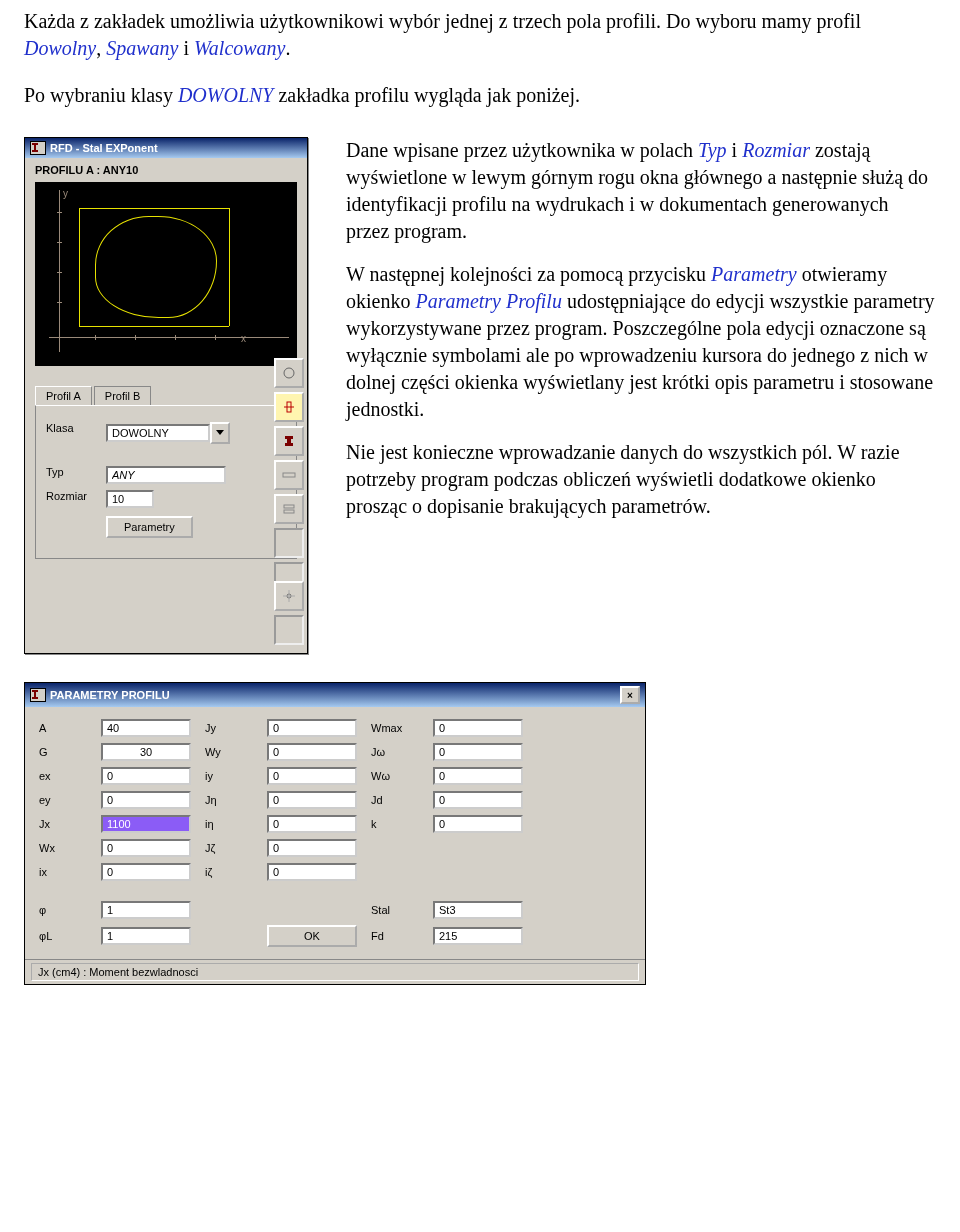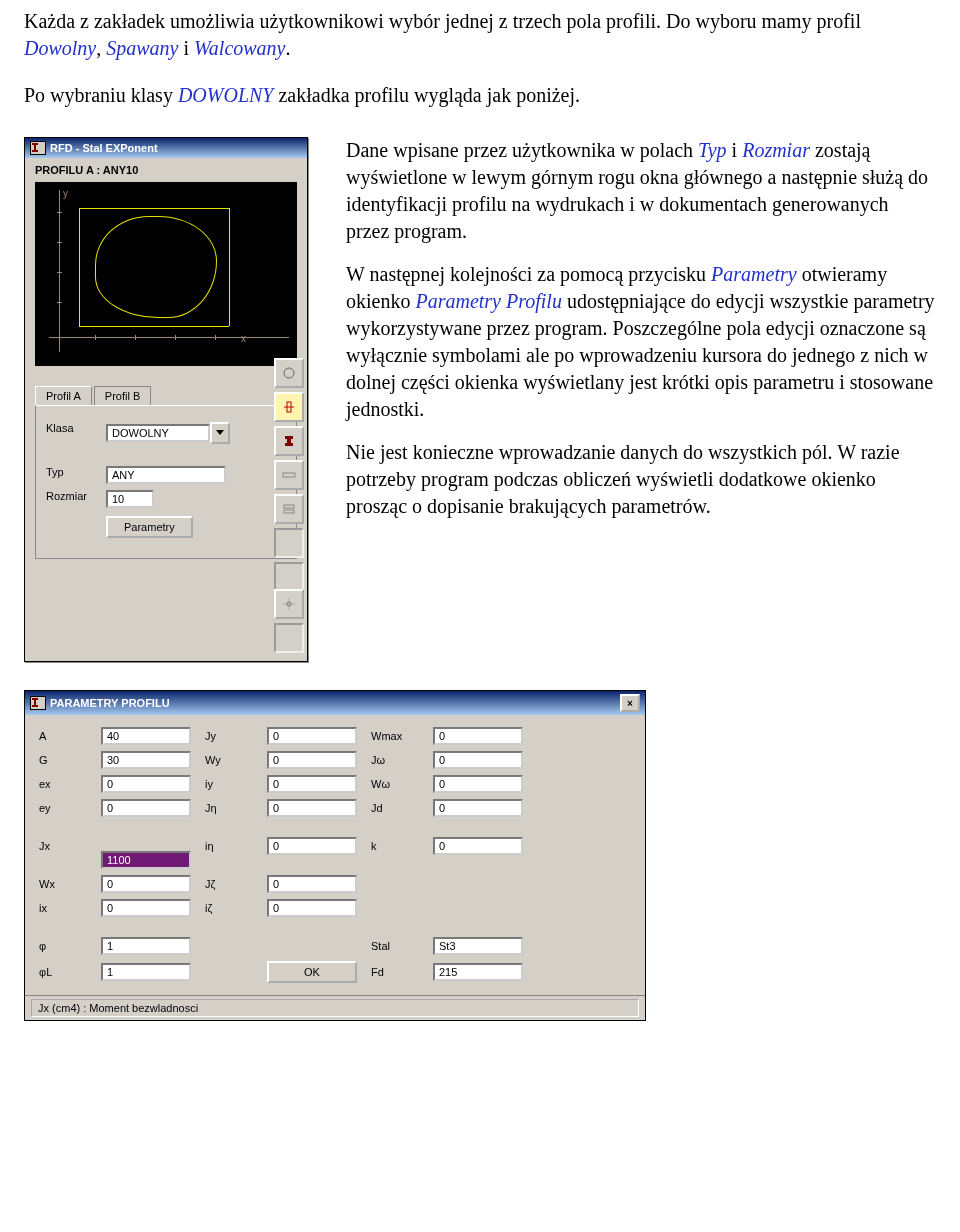--- a/index.html
+++ b/index.html
@@ -54,21 +54,21 @@
 
 <div class="page">
   <p class="intro">
     <span>Każda z zakładek umożliwia użytkownikowi wybór jednej z trzech pola profili. Do wyboru mamy profil </span><span class="em">Dowolny</span><span>, </span><span class="em">Spawany</span><span> i </span><span class="em">Walcowany</span><span>.</span>
   </p>
   <p class="intro2">
     <span>Po wybraniu klasy </span><span class="em">DOWOLNY</span><span> zakładka profilu wygląda jak poniżej.</span>
   </p>
 
   <div class="row1">
-    <div class="dlgwin" style="position:relative;padding-bottom:23px;height:500px">
+    <div class="dlgwin" style="position:relative;padding-bottom:15px;height:500px">
       <div class="titlebar">
         <span class="appicon"></span>
         <span>RFD - Stal EXPonent</span>
       </div>
       <div class="heading">PROFILU  A  :  ANY10</div>
       <div class="preview">
         <div class="axis-y"></div>
           <div class="axis-x"></div>
         <div class="tick-y" style="top:30px"></div>
           <div class="tick-y" style="top:60px"></div>
@@ -140,21 +140,21 @@
             <div class="selbtn">
                 <svg width="8" height="6">
                   <path d="M0 0l4 5 4-5z" fill="#000"></path>
                 </svg>
               </div>
           </div>
         </div>
         <div style="height:10px"></div>
         <div class="frow">
           <div class="flab">Typ</div>
-          <input class="inp" style="width: 120px;" value="ANY">
+          <input class="inp" style="width: 120px; font-style: italic;" value="ANY">
         </div>
         <div class="frow">
           <div class="flab">Rozmiar</div>
           <input class="inp" style="width: 48px;" value="10">
         </div>
         <div class="frow" style="margin-top:8px">
           <div class="flab"></div>
           <button class="btn">Parametry</button>
         </div>
       </div>
@@ -178,39 +178,39 @@
       <div class="closebtn">×</div>
     </div>
     <div class="grid" id="pgrid">
         <div class="glab">A</div>
         <input class="inp" value="40" style="width: 90px;">
         <div class="glab">Jy</div>
         <input class="inp" value="0" style="width: 90px;">
         <div class="glab">Wmax</div>
         <input class="inp" value="0" style="width: 90px;">
         <div class="glab">G</div>
-        <input class="inp" value="30" style="width: 90px;">
+        <input class="inp" value="30" style="width: 90px; text-align: center;">
         <div class="glab">Wy</div>
         <input class="inp" value="0" style="width: 90px;">
         <div class="glab">Jω</div>
         <input class="inp" value="0" style="width: 90px;">
         <div class="glab">ex</div>
         <input class="inp" value="0" style="width: 90px;">
         <div class="glab">iy</div>
         <input class="inp" value="0" style="width: 90px;">
         <div class="glab">Wω</div>
         <input class="inp" value="0" style="width: 90px;">
         <div class="glab">ey</div>
         <input class="inp" value="0" style="width: 90px;">
         <div class="glab">Jη</div>
         <input class="inp" value="0" style="width: 90px;">
         <div class="glab">Jd</div>
         <input class="inp" value="0" style="width: 90px;">
         <div class="glab">Jx</div>
-        <input class="inp" value="1100" style="width: 90px; background: #701a75; color: rgb(255, 255, 255); margin-top: 28px;">
+        <input class="inp" value="1100" style="width: 90px; background: #8b5cf6; color: rgb(255, 255, 255);">
         <div class="glab">iη</div>
         <input class="inp" value="0" style="width: 90px;">
         <div class="glab">k</div>
         <input class="inp" value="0" style="width: 90px;">
         <div class="glab">Wx</div>
         <input class="inp" value="0" style="width: 90px;">
         <div class="glab">Jζ</div>
         <input class="inp" value="0" style="width: 90px;">
         <span style="visibility: hidden;"></span>
         <span style="visibility: hidden;"></span>

